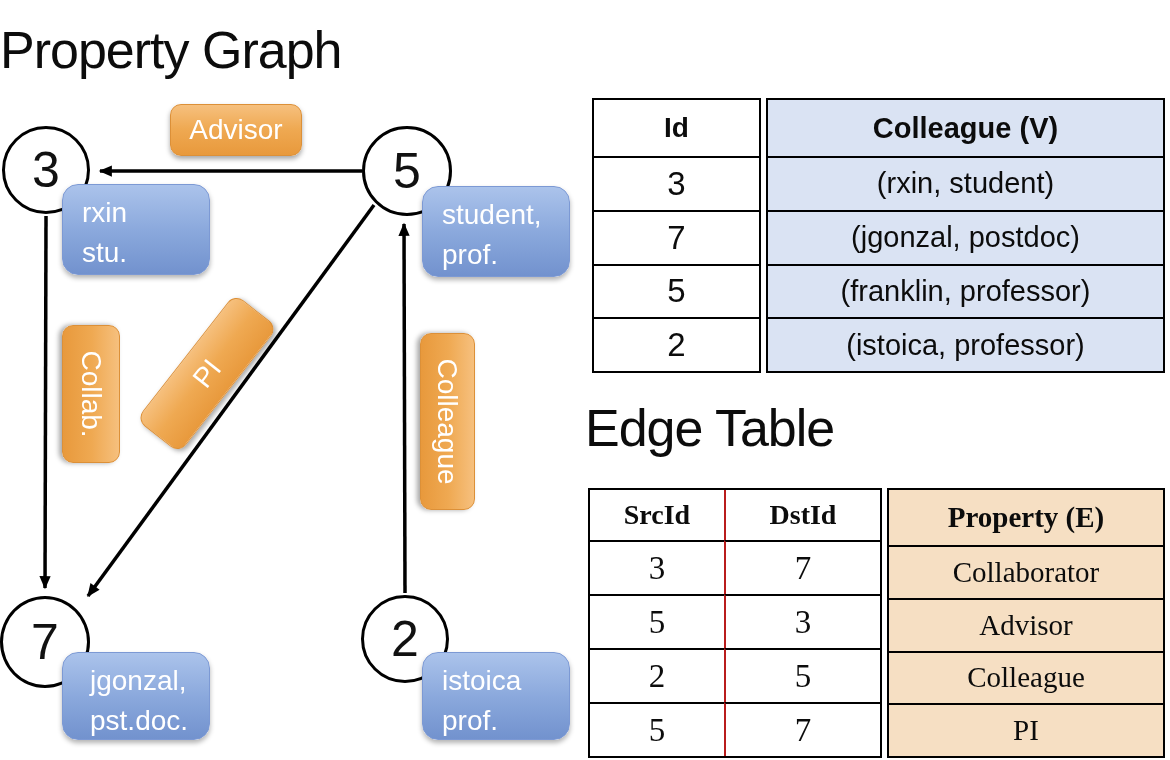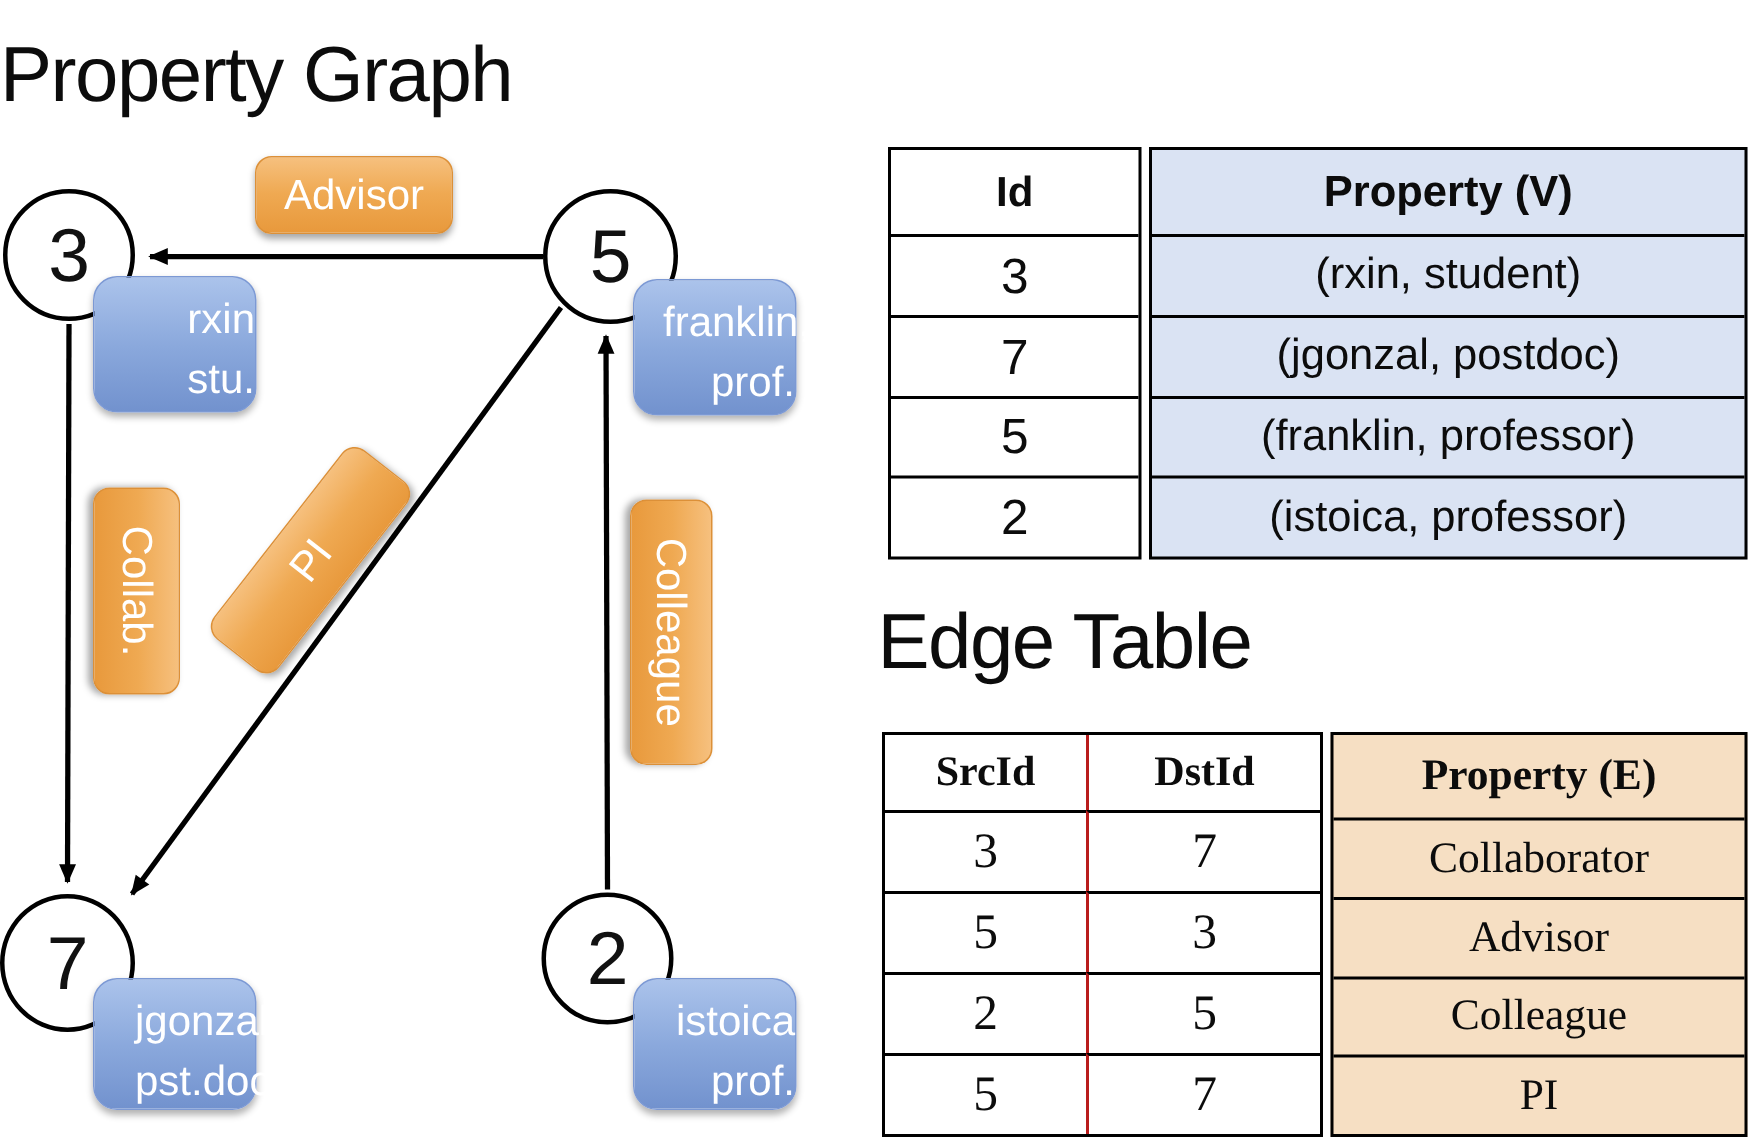--- a/index.html
+++ b/index.html
@@ -45,26 +45,26 @@
     color:#fff; font-size:28px; box-sizing:border-box;
     white-space:nowrap;
   }
   .advisor-label   { left:170px; top:104px; width:132px; height:52px; }
   .collab-label    { left:22px;  top:365px; width:138px; height:58px; transform:rotate(90deg); }
   .colleague-label { left:359px; top:394px; width:177px; height:55px; transform:rotate(90deg); }
   .pi-label        { left:127px; top:346px; width:160px; height:55px; transform:rotate(-52deg); }
 
   
   .vbox {
-    position:absolute; z-index:4; width:109px;
+    position:absolute; z-index:4; width:148px;
     background:linear-gradient(180deg,#ABC3EB 0%,#8AA8DC 52%,#7292CE 100%);
     border:1.5px solid #7C99D4; border-radius:16px;
     box-shadow:0 3px 5px rgba(0,0,0,0.3);
     color:#fff; font-size:28px; line-height:1.42;
-    padding:8px 0 0 19px; box-sizing:border-box;text-align:right;
+    padding:8px 0 0 19px; box-sizing:border-box;
   }
   .vb3 { left:62px;  top:184px; height:91px; }
   .vb5 { left:422px; top:186px; height:91px; }
   .vb7 { left:62px;  top:652px; height:88px;padding-left:27px; }
   .vb2 { left:422px; top:652px; height:88px; }
 
   
   .tbl { position:absolute; }
   .vertex-tbl { left:592px; top:98px;  width:573px; height:275px; }
   .edge-tbl   { left:588px; top:488px; width:577px; height:270px;font-family:Liberation Serif, serif; }
@@ -132,42 +132,42 @@
   <div class="elabel advisor-label">Advisor</div>
   <div class="elabel collab-label">Collab.</div>
   <div class="elabel pi-label">PI</div>
   <div class="elabel colleague-label">Colleague</div>
 
   <div class="vbox vb3">
     <div>rxin</div>
     <div>stu.</div>
   </div>
   <div class="vbox vb5">
-    <div>franklin,</div>
+    <div>student,</div>
     <div>prof.</div>
   </div>
   <div class="vbox vb7">
     <div>jgonzal,</div>
     <div>pst.doc.</div>
   </div>
   <div class="vbox vb2">
     <div>istoica</div>
     <div>prof.</div>
   </div>
 
   <div class="tbl vertex-tbl">
     <div class="sub id-col">
       <div class="cell head">Id</div>
       <div class="cell">3</div>
       <div class="cell">7</div>
       <div class="cell">5</div>
       <div class="cell">2</div>
     </div>
     <div class="sub prop-col">
-      <div class="cell head">Property (V)</div>
+      <div class="cell head">Colleague (V)</div>
       <div class="cell">(rxin, student)</div>
       <div class="cell">(jgonzal, postdoc)</div>
       <div class="cell">(franklin, professor)</div>
       <div class="cell">(istoica, professor)</div>
     </div>
   </div>
 
   <div class="tbl edge-tbl">
     <div class="sub srcdst-col">
       <div class="gcell r0 c1">SrcId</div>

